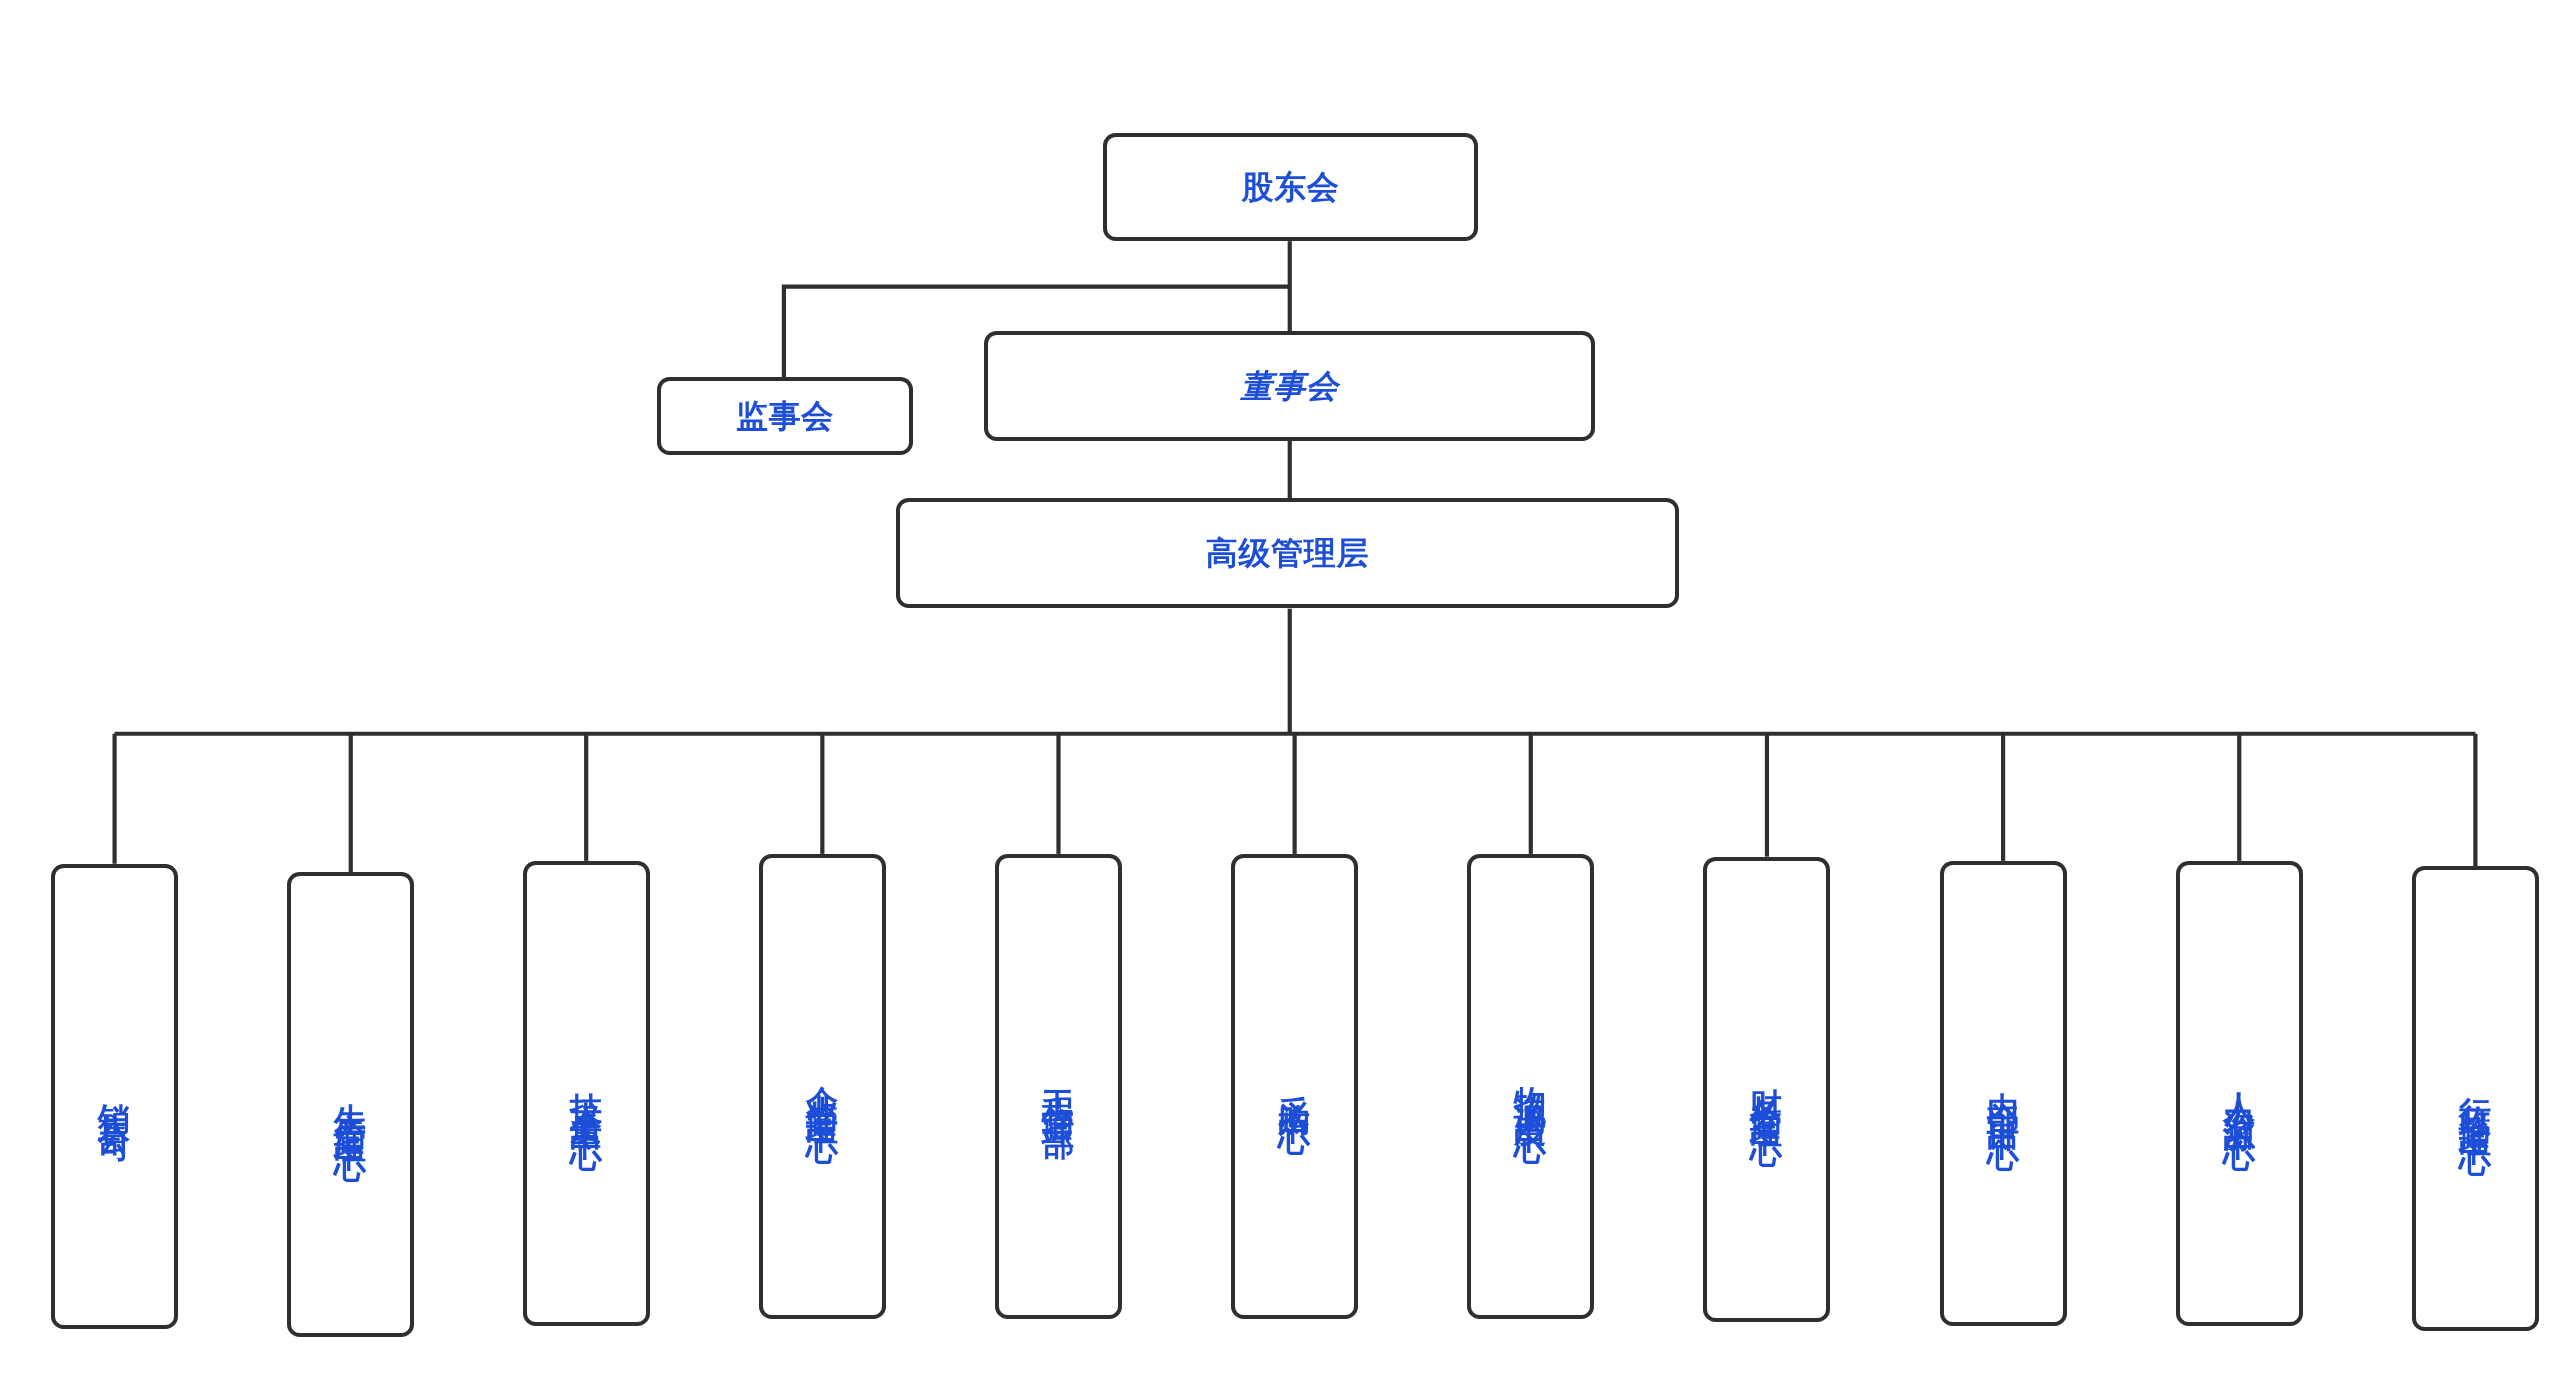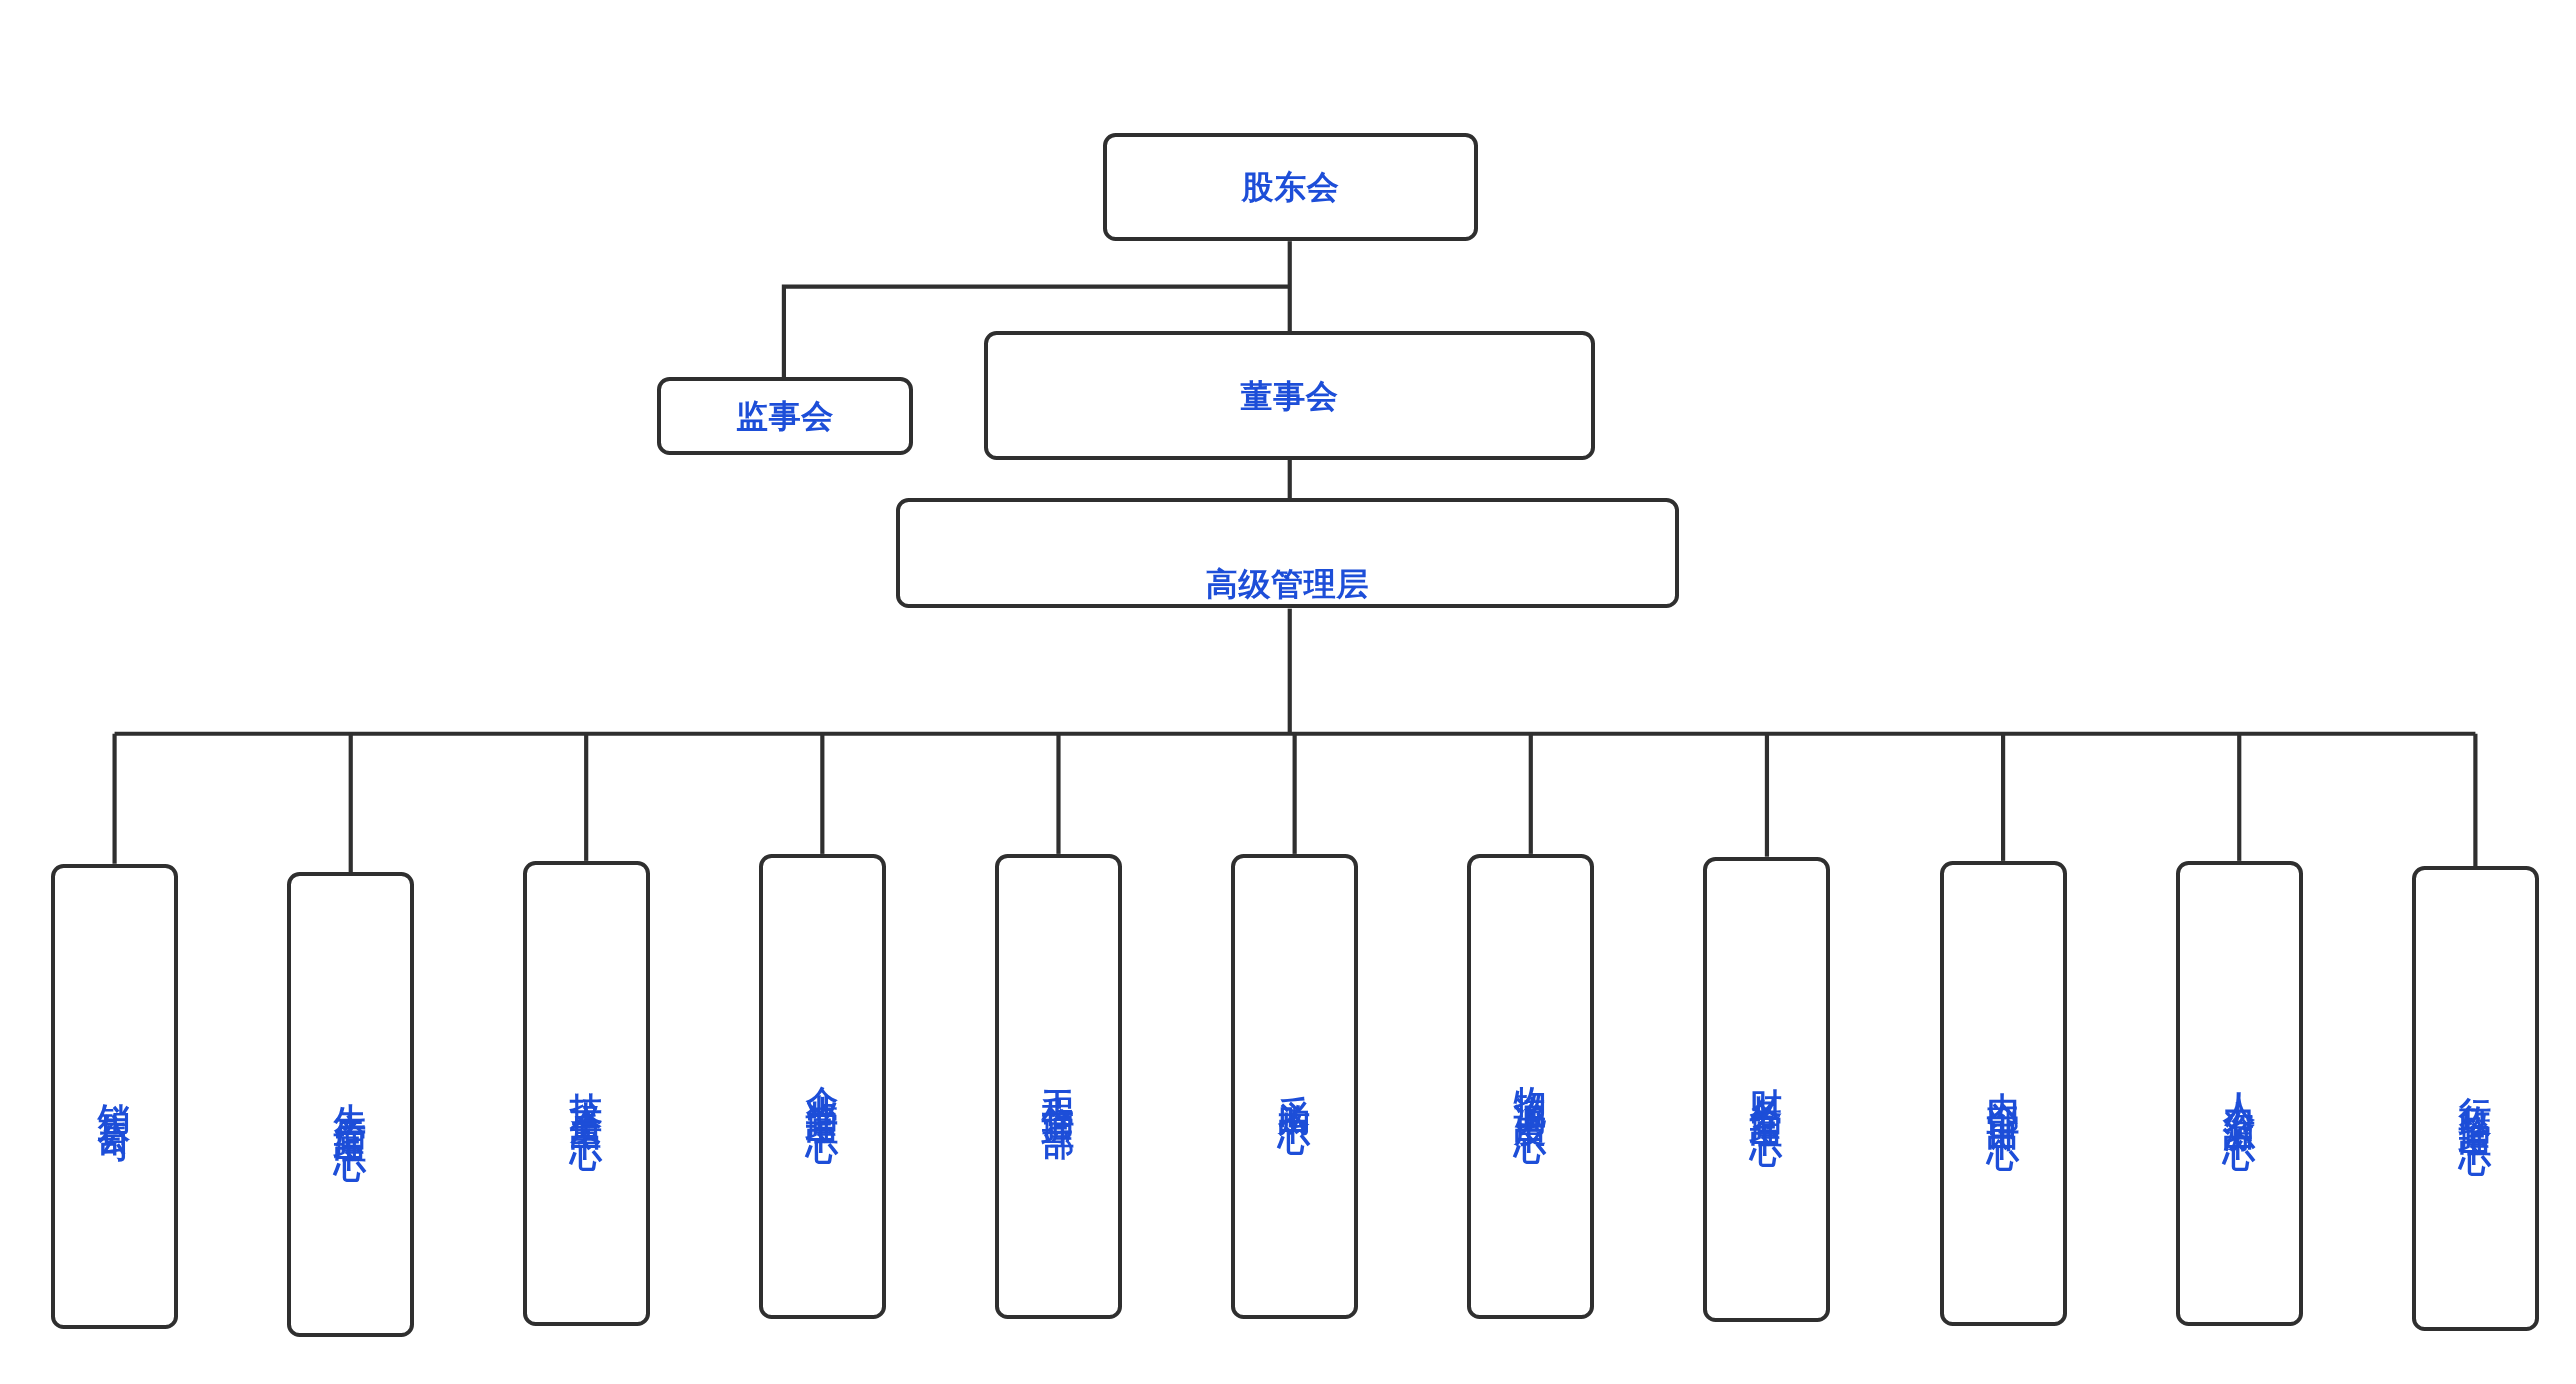--- a/index.html
+++ b/index.html
@@ -90,25 +90,25 @@
     </g>
   </svg>
 
   <div class="node tier-top" style="left:1103px; top:133px; width:375px; height:108px;">
     <span class="node-label">股东会</span>
   </div>
 
   <div class="node tier-mid" style="left:657px; top:377px; width:256px; height:78px;">
     <span class="node-label">监事会</span>
   </div>
-  <div class="node tier-mid" style="left:984px; top:331px; width:611px; height:129px;">
+  <div class="node tier-mid" style="left:984px; top:331px; width:611px; height:110px;font-style:italic;">
     <span class="node-label">董事会</span>
   </div>
 
-  <div class="node tier-exec" style="left:896px; top:498px; width:783px; height:110px;align-items:flex-end;">
+  <div class="node tier-exec" style="left:896px; top:498px; width:783px; height:110px;">
     <span class="node-label">高级管理层</span>
   </div>
 
   <div class="node tier-dept" style="left:51px; top:864px; width:127px; height:465px;">
     <span class="node-label">销售公司</span>
   </div>
   <div class="node tier-dept" style="left:287px; top:872px; width:127px; height:465px;">
     <span class="node-label">生产管理中心</span>
   </div>
   <div class="node tier-dept" style="left:523px; top:861px; width:127px; height:465px;">

